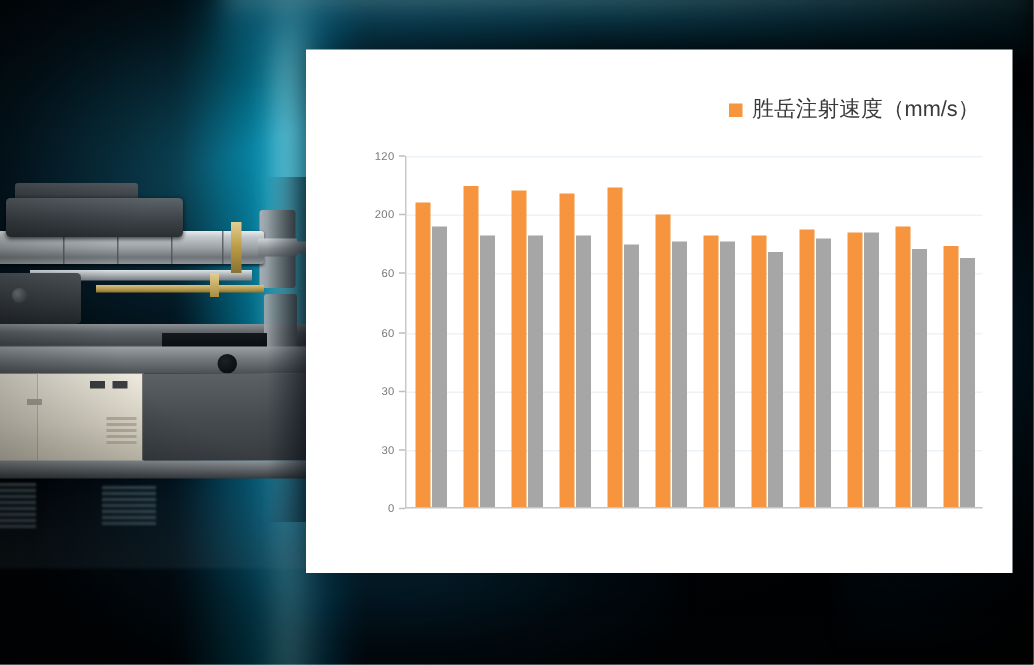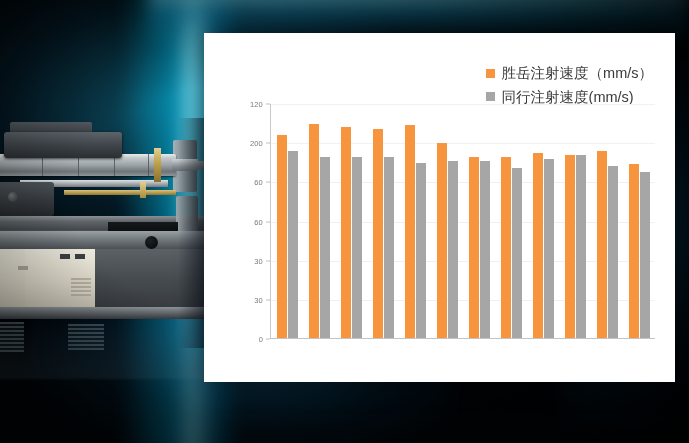--- a/index.html
+++ b/index.html
@@ -172,24 +172,20 @@
 
   <div class="bg-vign"></div>
 
   <div class="panel">
 
     <div class="legend">
       <div class="legend-row">
         <span class="legend-sw" style="background: rgb(247, 148, 62);"></span>
         <span class="legend-txt">胜岳注射速度（mm/s）</span>
       </div>
-      <div class="legend-row">
-        <span class="legend-sw" style="background: rgb(166, 166, 166);"></span>
-        <span class="legend-txt">同行注射速度(mm/s)</span>
-      </div>
     </div>
 
     <div class="plot">
       <div class="yaxis" id="yaxis">
           <div class="ytick" style="top: 100%;">0</div>
           <div class="ytickmark" style="top: 100%;"></div>
           <div class="ytick" style="top: 83.3333%;">30</div>
           <div class="ytickmark" style="top: 83.3333%;"></div>
           <div class="ytick" style="top: 66.6667%;">30</div>
           <div class="ytickmark" style="top: 66.6667%;"></div>

